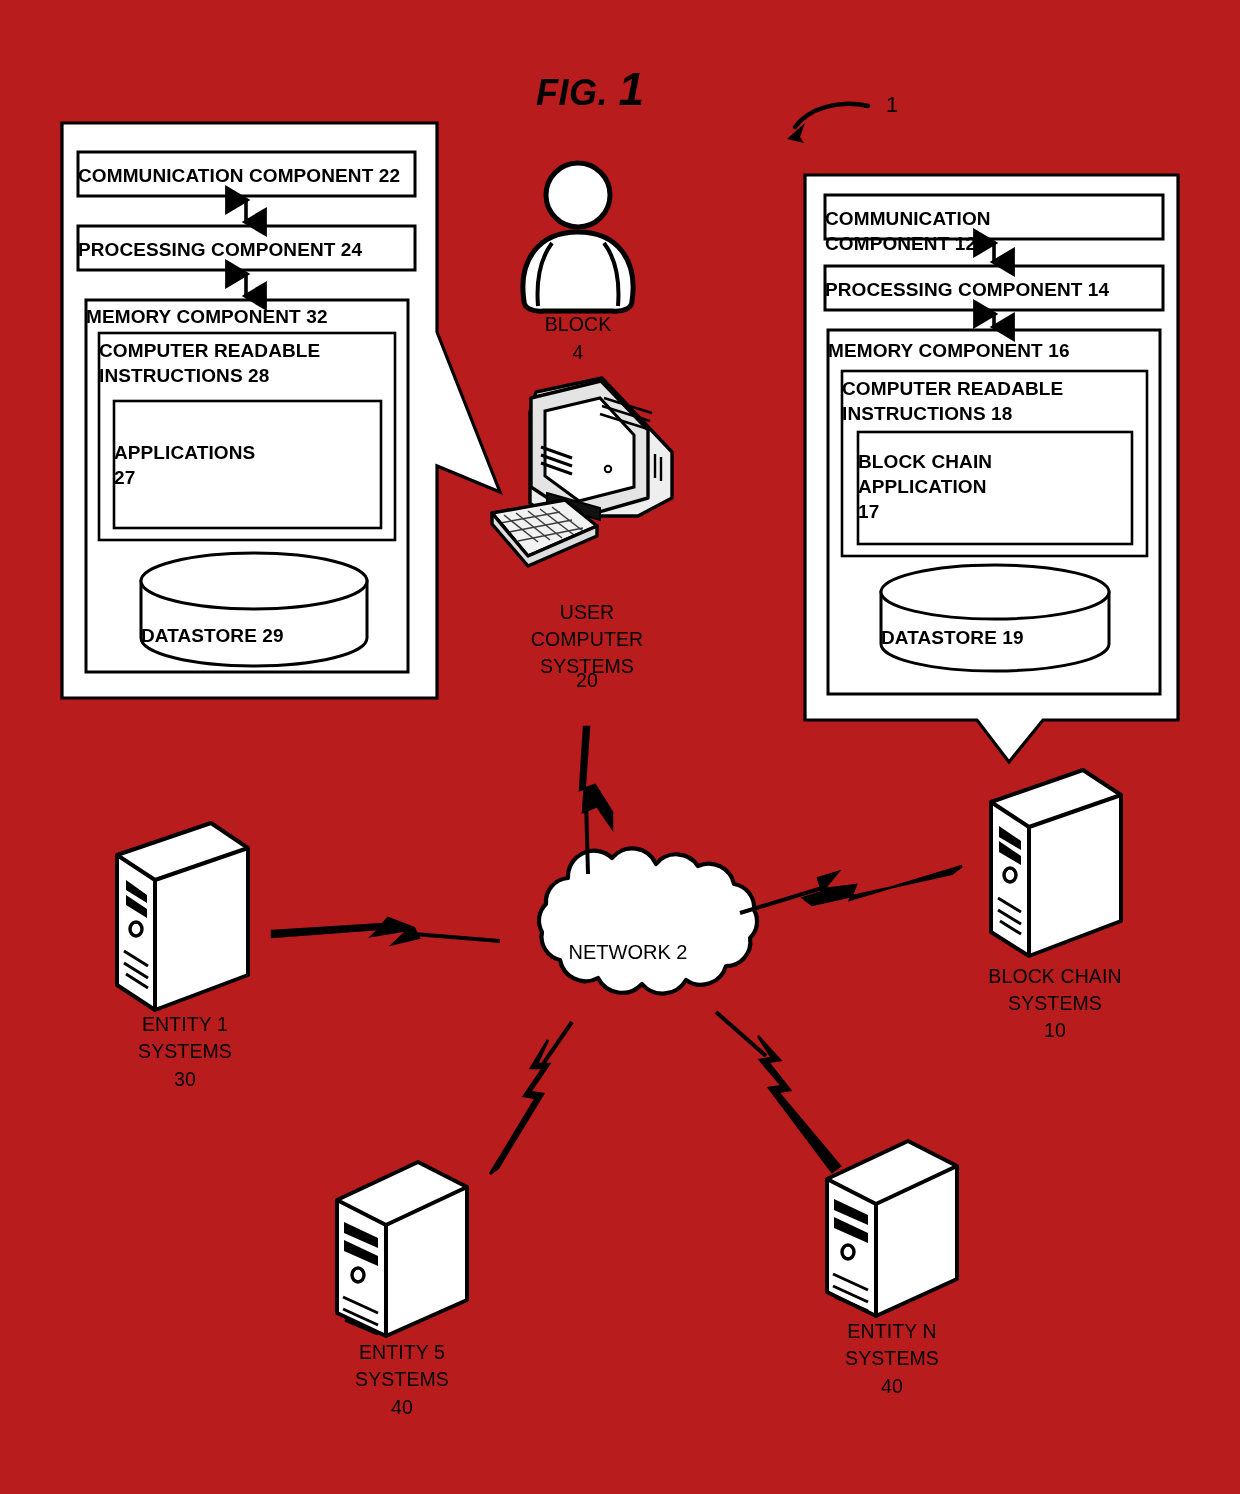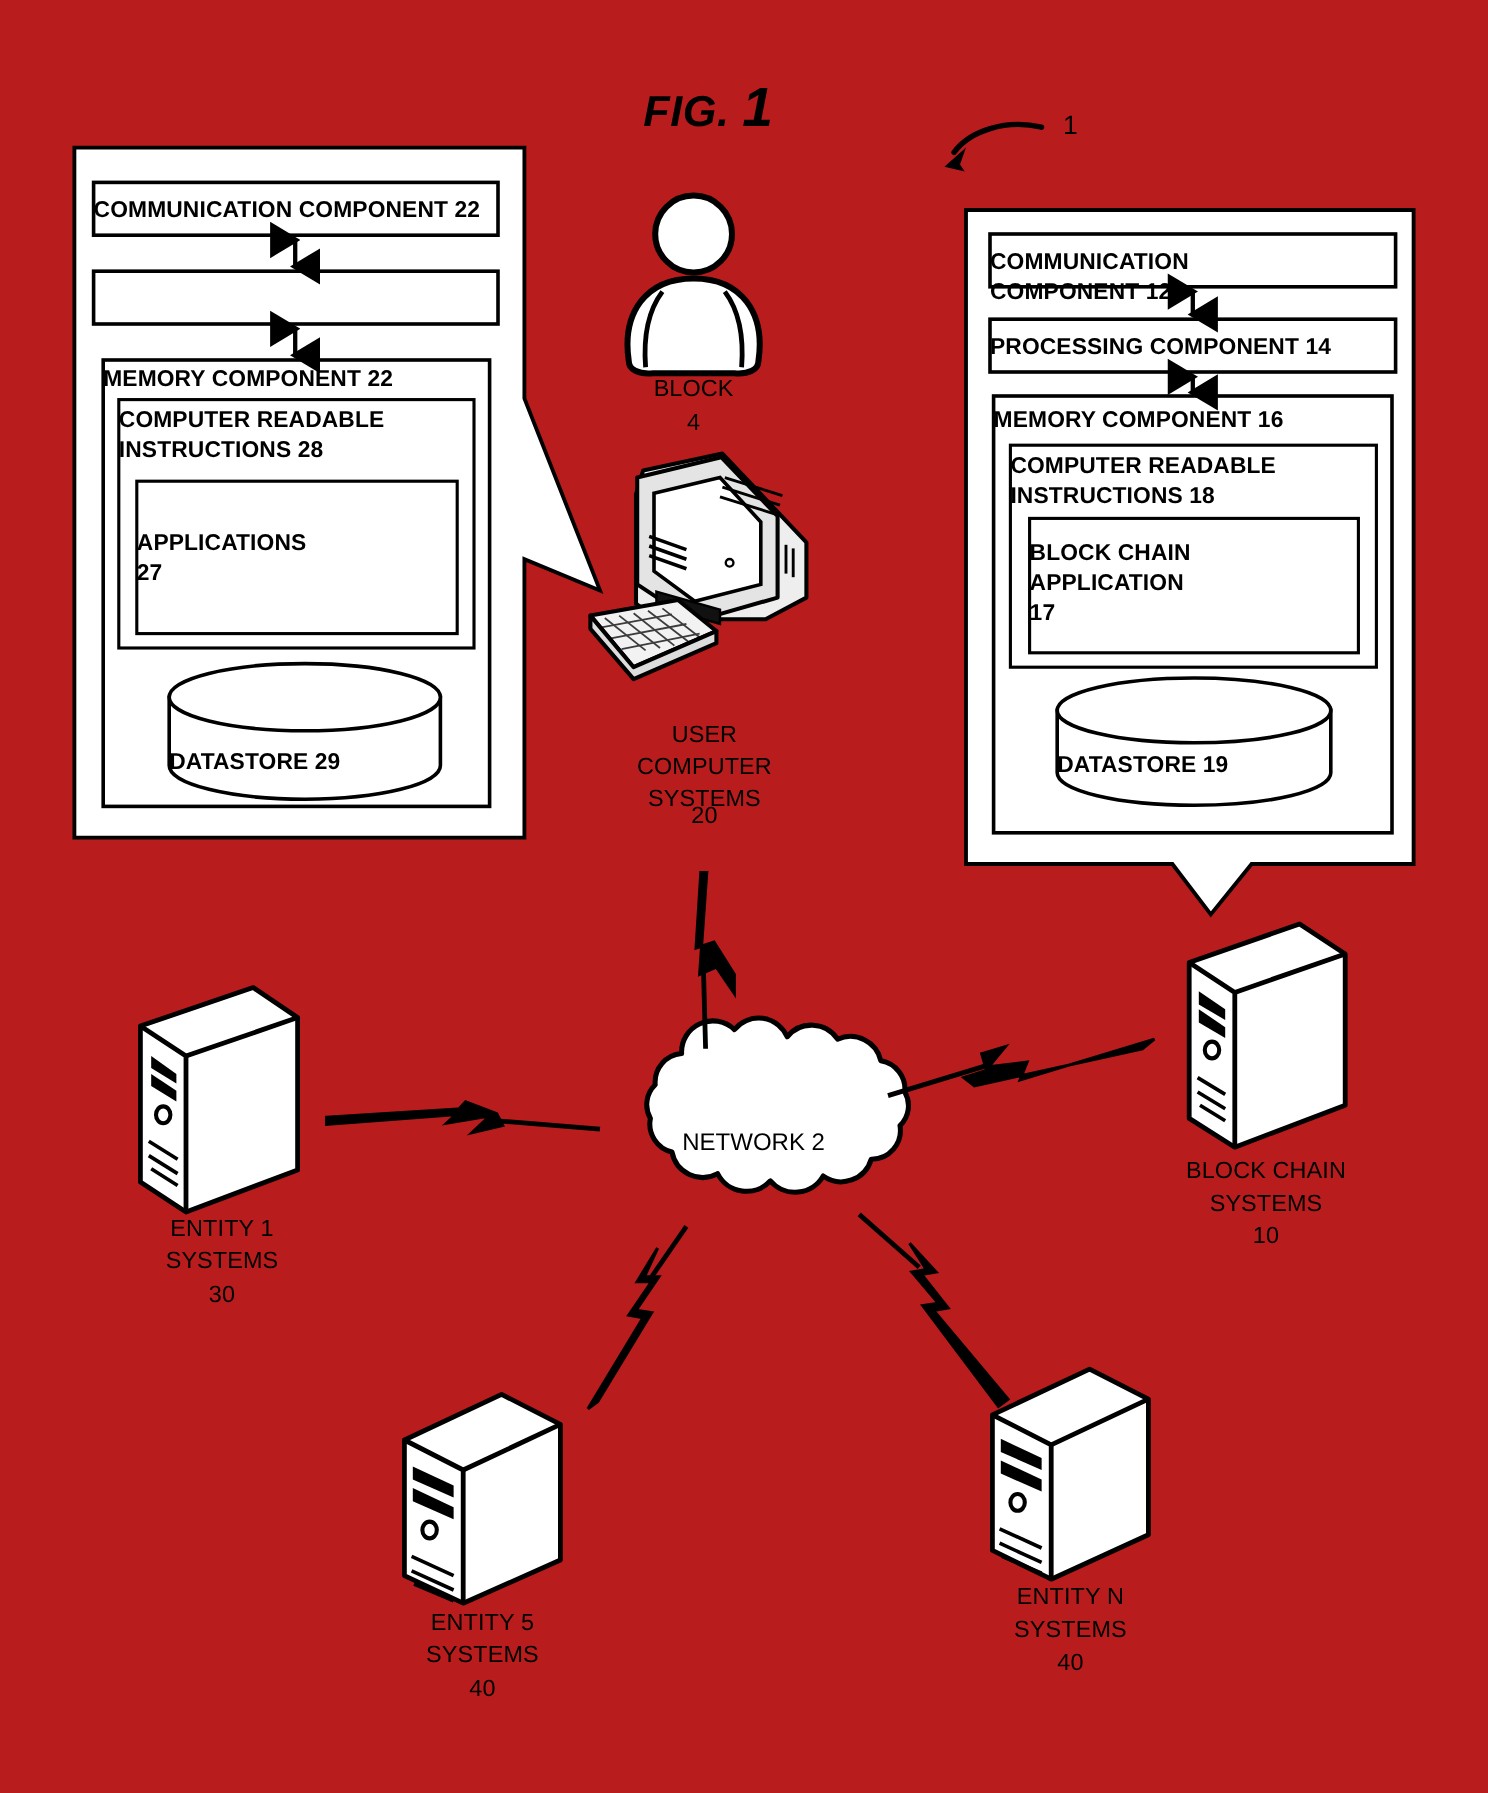--- a/index.html
+++ b/index.html
@@ -268,21 +268,22 @@
   </svg>
 
   <div class="fig-title" style="left:536px; top:62px; font-size:36px;">
     <span>FIG.</span>
     <span class="num">1</span>
   </div>
 
   <div class="ref-num" style="left:872px; top:92px; width:40px;">1</div>
 
   <div class="box-lbl" style="left:78px; top:163px; width:337px;">COMMUNICATION COMPONENT 22</div>
-  <div class="box-lbl" style="left:86px; top:304px; width:322px;">MEMORY COMPONENT 22</div>
+  <div class="box-lbl" style="left:78px; top:237px; width:337px;">PROCESSING COMPONENT 24</div>
+  <div class="box-lbl" style="left:86px; top:304px; width:322px;">MEMORY COMPONENT 32</div>
   <div class="box-lbl" style="left:99px; top:338px; width:296px;">COMPUTER READABLE
 INSTRUCTIONS 28</div>
   <div class="box-lbl" style="left:114px; top:440px; width:267px;">APPLICATIONS
 27</div>
   <div class="box-lbl" style="left:141px; top:623px; width:225px;">DATASTORE 29</div>
 
   <div class="box-lbl" style="left:825px; top:206px; width:268px;">COMMUNICATION COMPONENT 12</div>
   <div class="box-lbl" style="left:825px; top:277px; width:338px;">PROCESSING COMPONENT  14</div>
   <div class="box-lbl" style="left:828px; top:338px; width:332px;">MEMORY COMPONENT  16</div>
   <div class="box-lbl" style="left:842px; top:376px; width:305px;">COMPUTER READABLE

